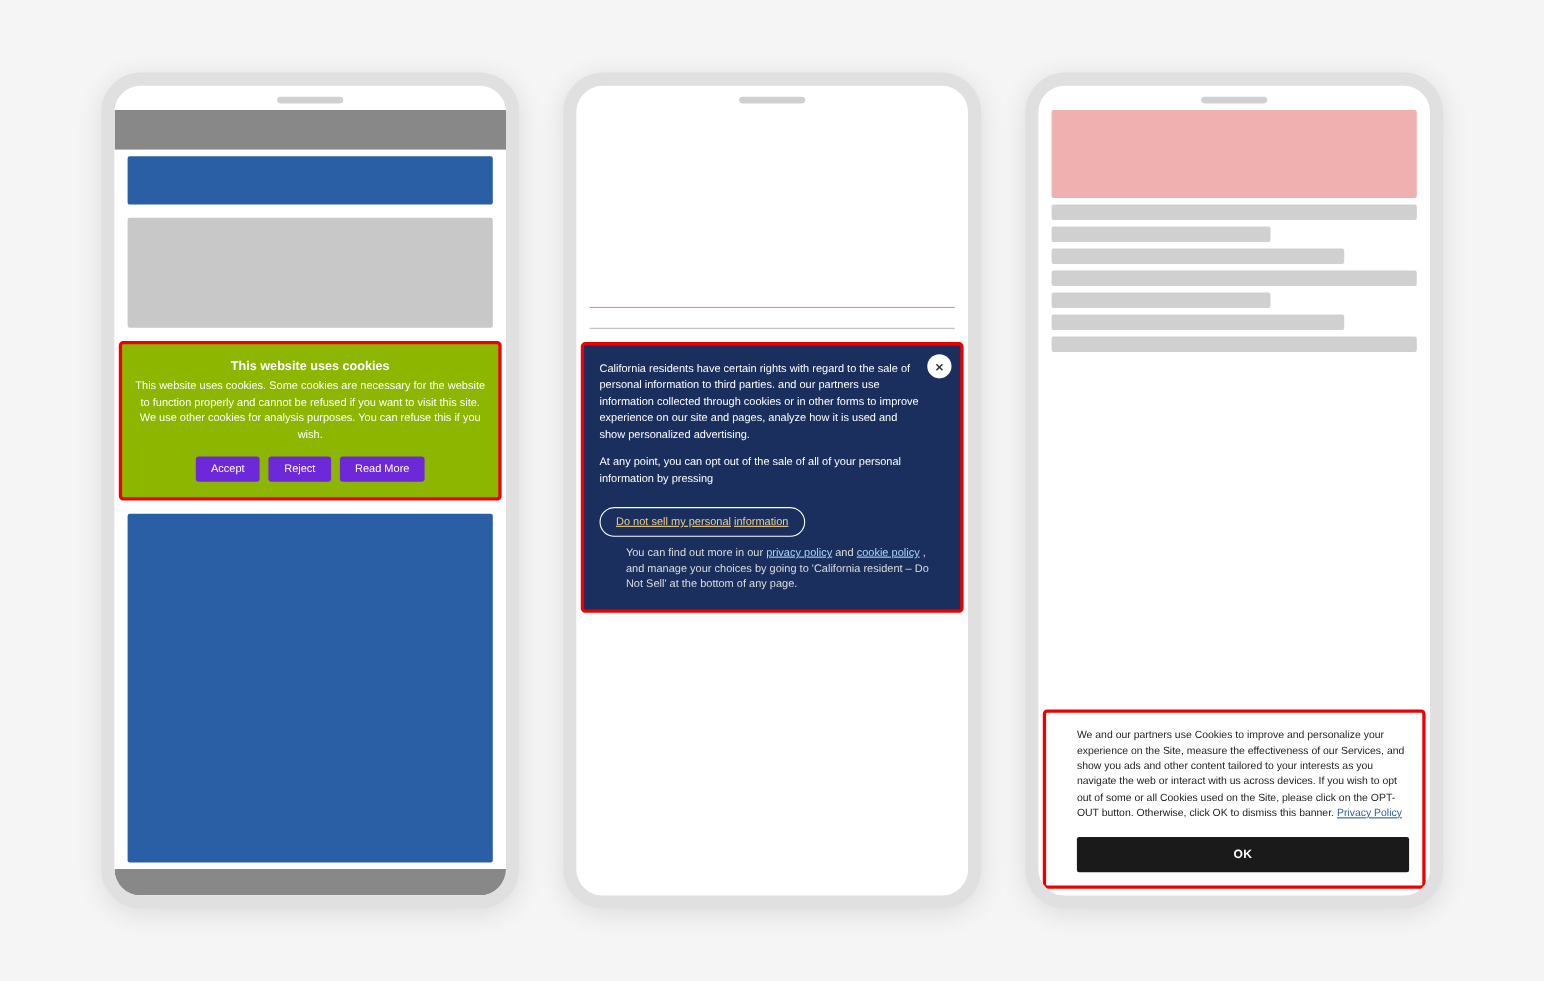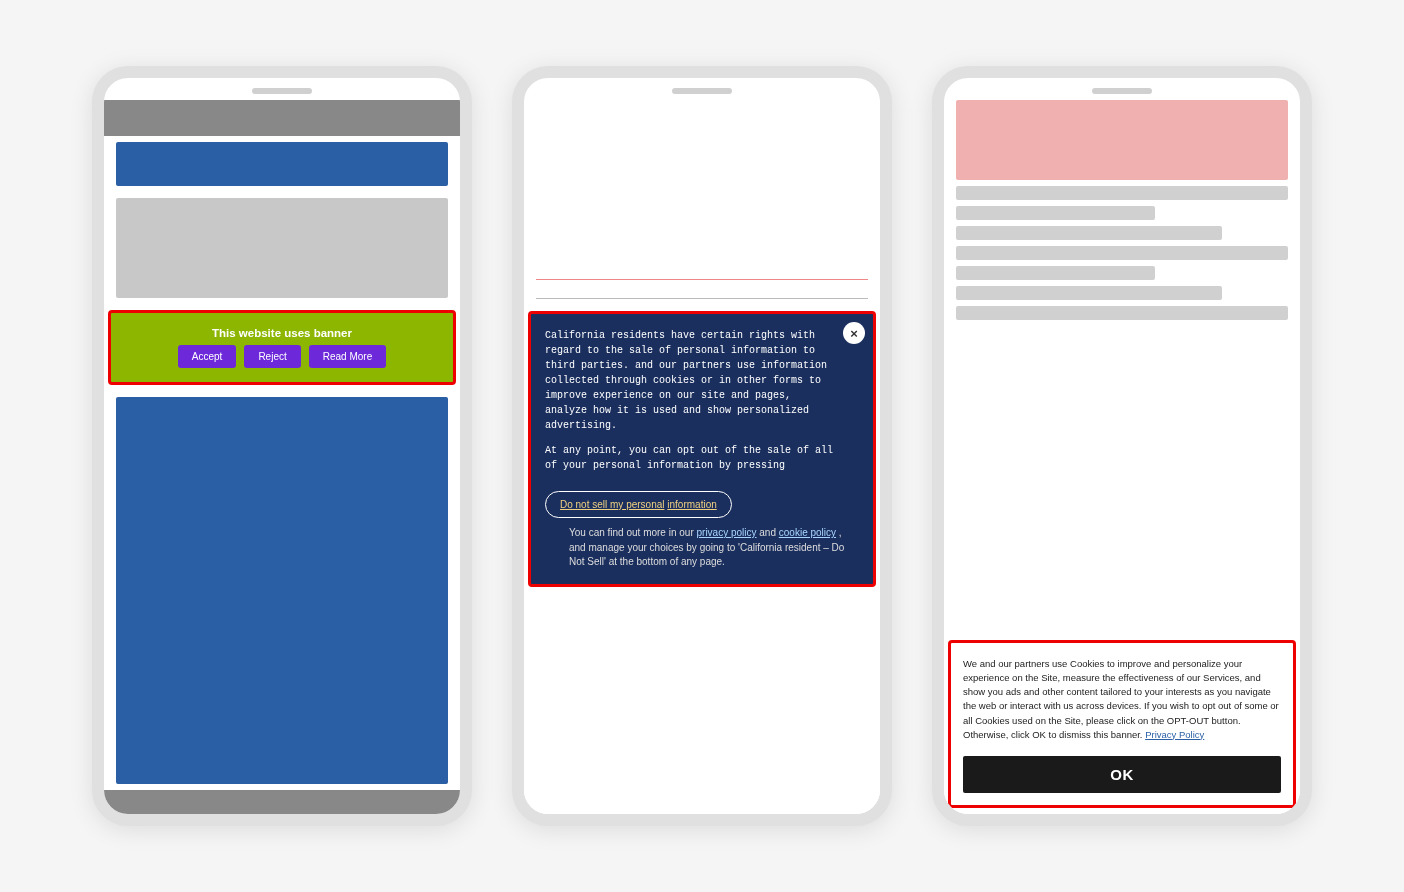--- a/index.html
+++ b/index.html
@@ -176,21 +176,20 @@
       font-size: 13px;
       color: #333;
       cursor: pointer;
       font-weight: bold;
       border: none;
     }
 
     .p2-banner-text {
       margin-bottom: 10px;
       padding-right: 20px;
-      font-family: Liberation Mono, monospace;
     }
 
     .p2-opt-btn {
       display: inline-block;
       border: 1px solid #fff;
       border-radius: 20px;
       padding: 5px 14px;
       font-size: 10px;
       color: #fff;
       margin: 8px 0;
@@ -245,21 +244,21 @@
     .p3-gray-line.short { width: 60%; }
     .p3-gray-line.medium { width: 80%; }
 
     .p3-spacer { flex: 1; }
 
     .p3-cookie-banner {
       margin: 6px 4px;
       background: #fff;
       border: 3px solid #e00;
       border-radius: 4px;
-      padding: 14px 12px 12px 12px;
+      padding: 14px 12px 12px 28px;
     }
 
     .p3-banner-text {
       font-size: 9.5px;
       color: #222;
       line-height: 1.5;
       margin-bottom: 14px;
     }
 
     .p3-banner-text a {
@@ -282,42 +281,43 @@
       border-radius: 2px;
       letter-spacing: 0.5px;
     }
 
     .p3-ok-btn {
       display: block;
       width: 100%;
       padding: 10px;
       border: none;
       background: #1a1a1a;
-      font-size: 15px;
+      font-size: 11px;
       font-weight: 600;
       color: #fff;
       text-align: center;
       cursor: pointer;
       border-radius: 2px;
       letter-spacing: 0.5px;
     }
   </style>
 </head>
 <body>
 
 <div class="phone">
   <div class="phone-speaker"></div>
   <div class="phone-screen">
     <div class="phone1-content">
       <div class="p1-gray-bar"></div>
       <div class="p1-blue-bar"></div>
       <div class="p1-gray-block"></div>
 
       <div class="p1-cookie-banner">
-        <div class="banner-title">This website uses banner</div>
+        <div class="banner-title">This website uses cookies</div>
+        <div class="banner-text">This website uses cookies. Some cookies are necessary for the website to function properly and cannot be refused if you want to visit this site. We use other cookies for analysis purposes. You can refuse this if you wish.</div>
         <div class="p1-cookie-buttons">
           <button class="p1-btn">Accept</button>
           <button class="p1-btn">Reject</button>
           <button class="p1-btn">Read More</button>
         </div>
       </div>
 
       <div class="p1-footer-blue"></div>
       <div class="p1-bottom-gray"></div>
     </div>

